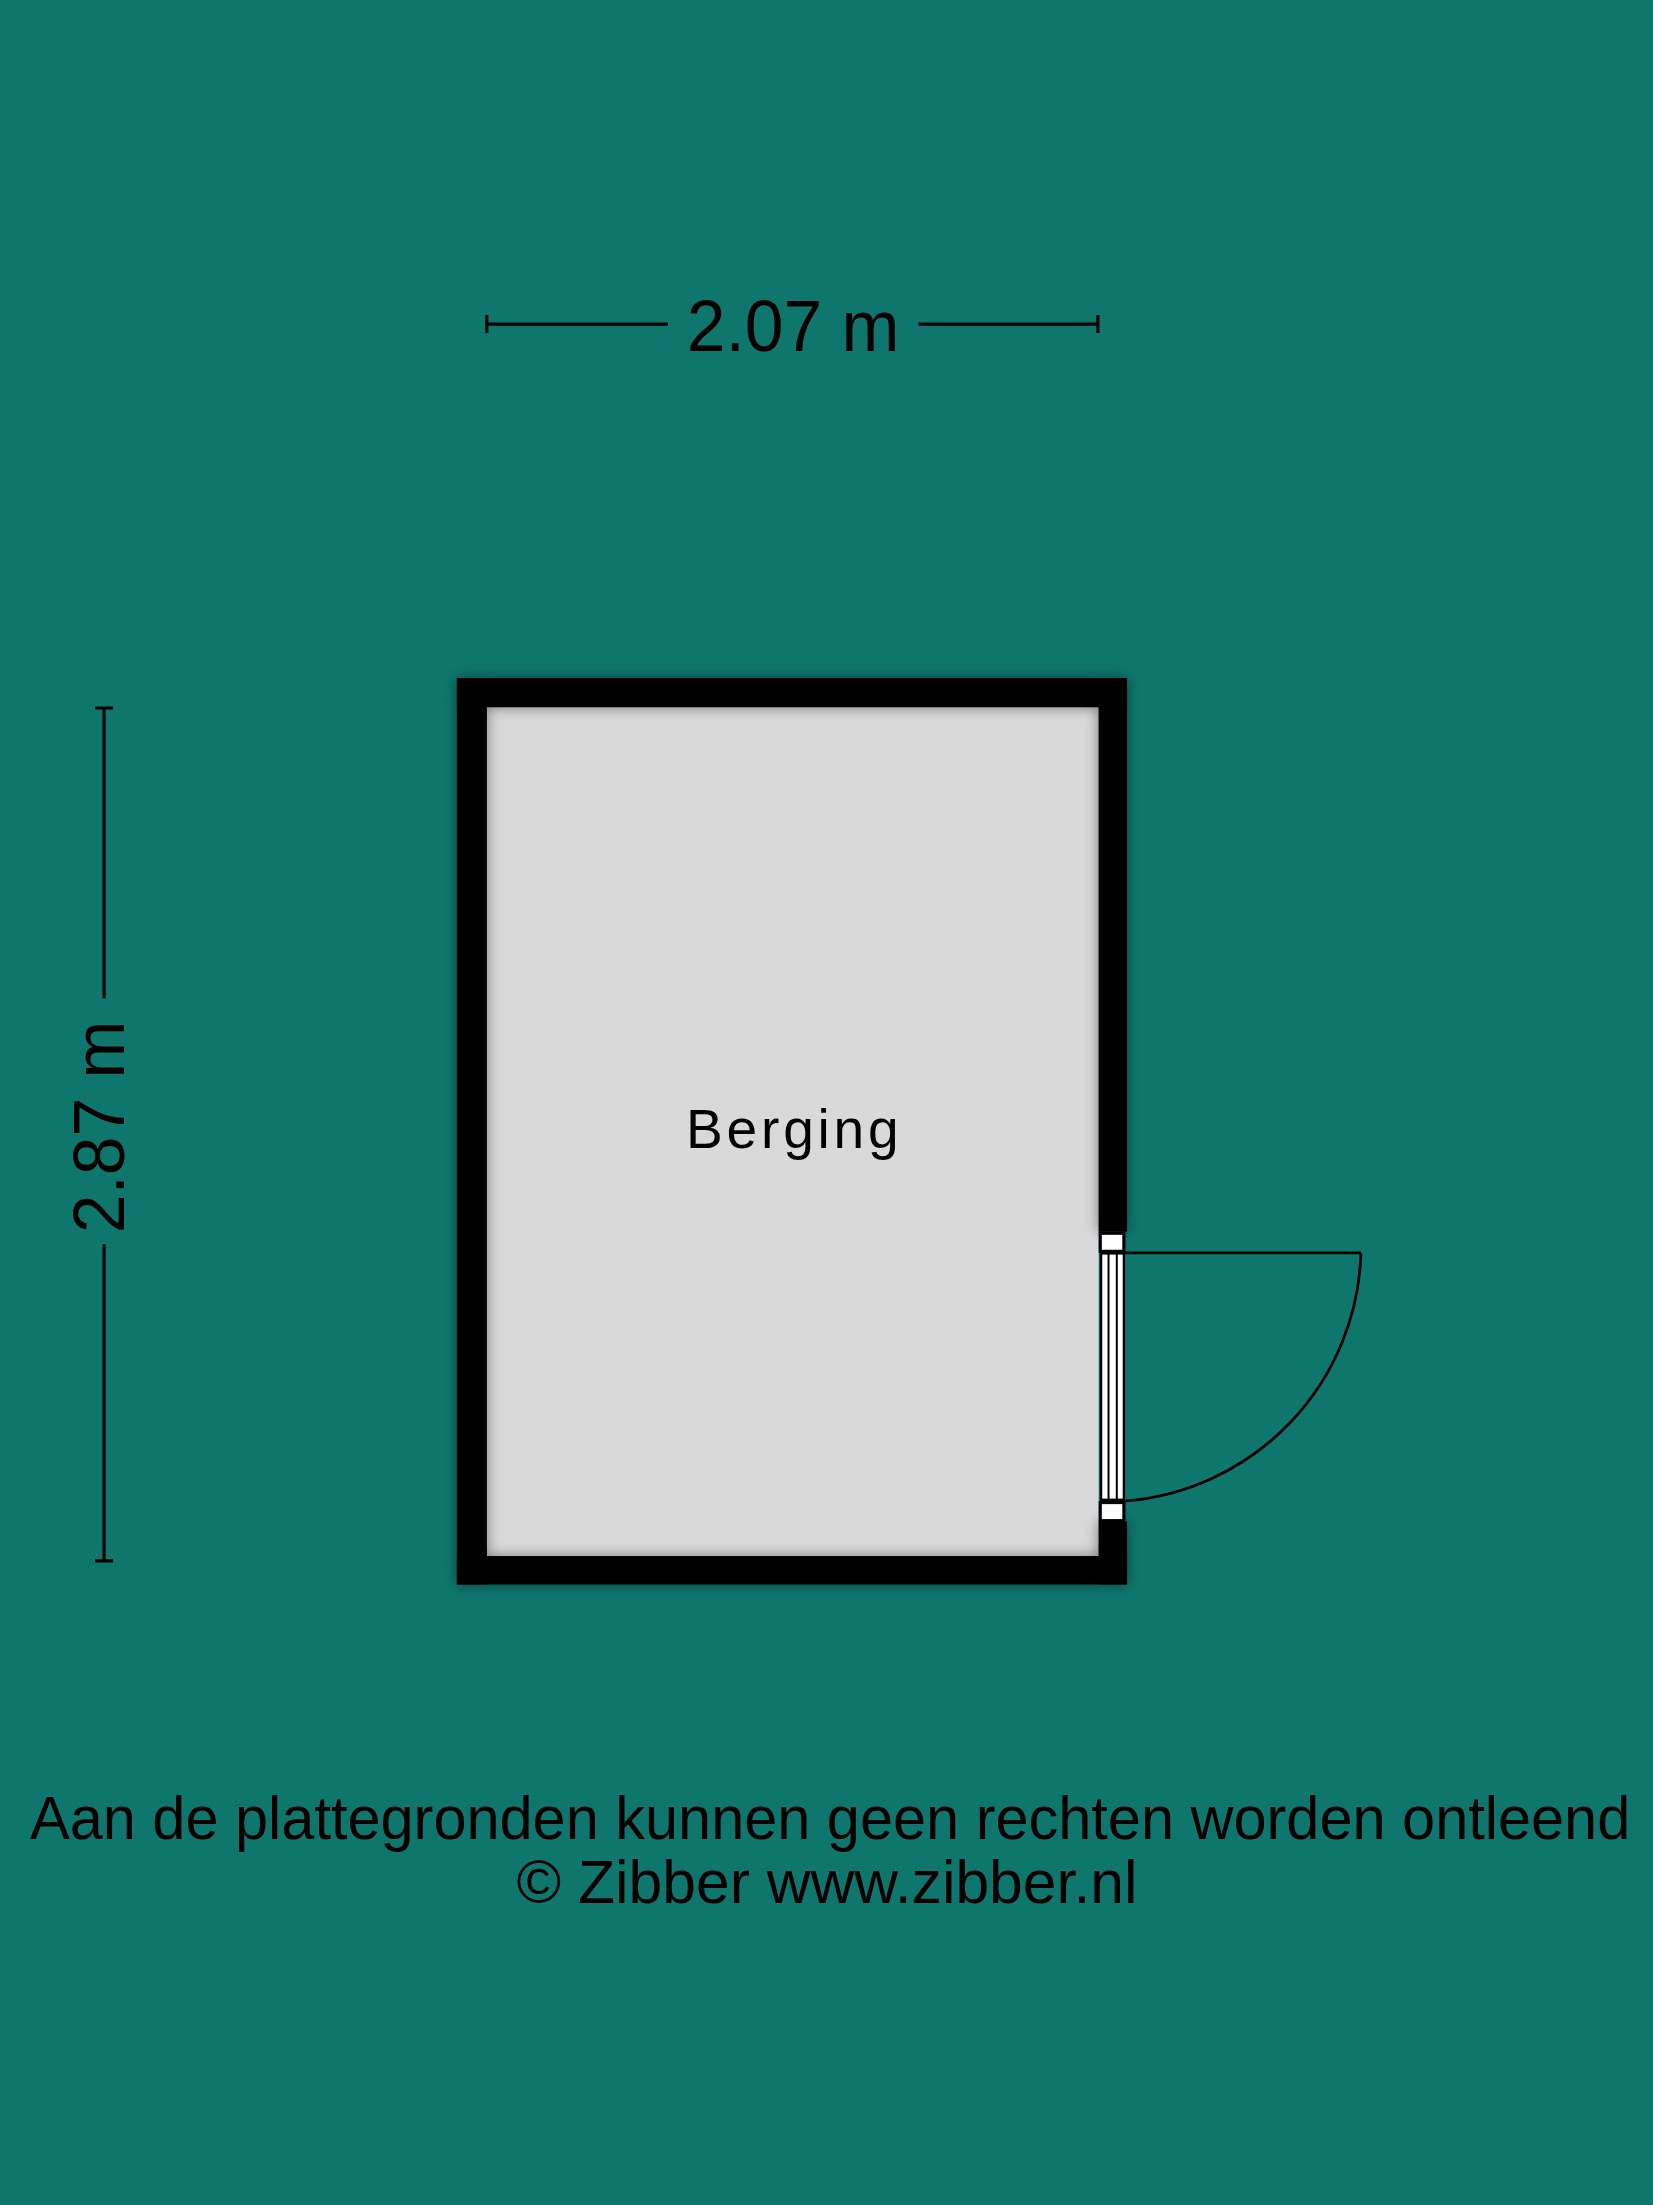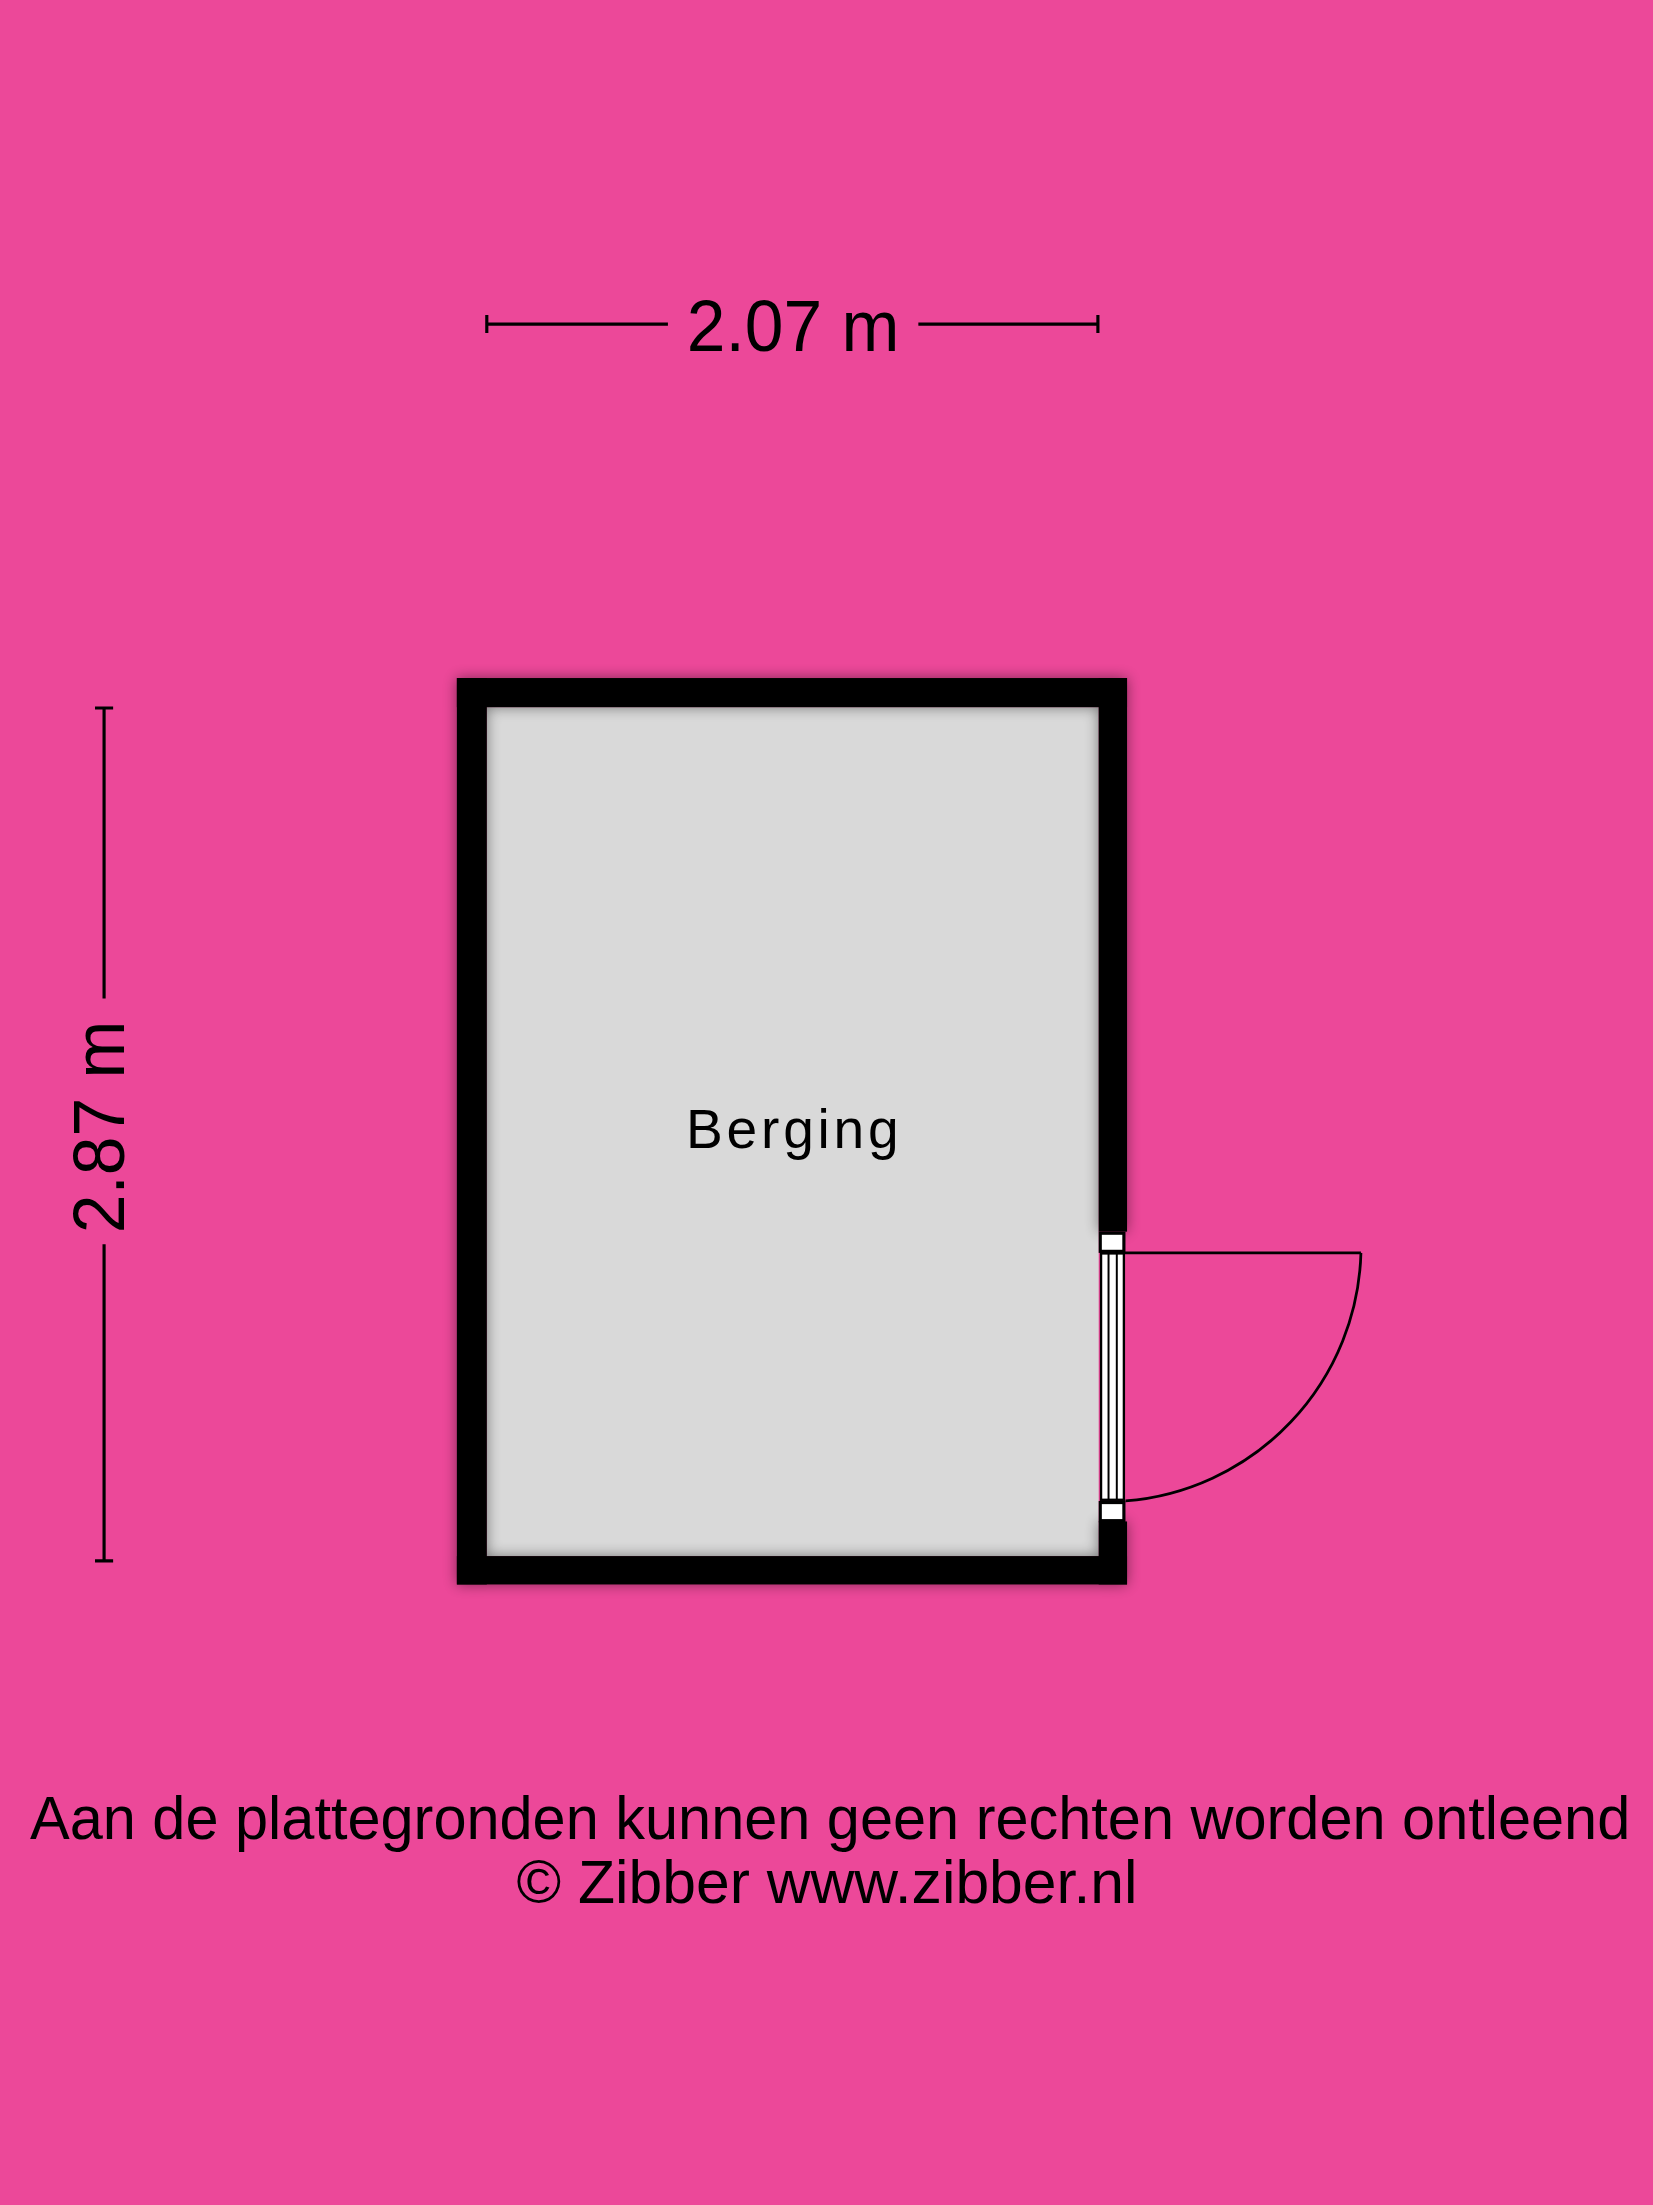--- a/index.html
+++ b/index.html
@@ -1,16 +1,16 @@
 <!DOCTYPE html>
 <html style="font-size:12.6px"><head>
 <meta charset="utf-8">
 <style>
   html,body{margin:0;padding:0;background:#ffffff;}
-  #page{position:relative;width:1654px;height:2205px;background:#ec4899;overflow:hidden;
+  #page{position:relative;width:1654px;height:2205px;background:#0f766e;overflow:hidden;
         font-family:"Liberation Sans",sans-serif;}
   svg{position:absolute;left:0;top:0;}
   text{fill:#000000;font-family:"Liberation Sans",sans-serif;}
 </style>
 </head>
 <body>
 <div id="page">
 <svg width="1654" height="2205" viewBox="0 0 2100 2800">
   <defs>
     <filter id="wallblur" x="-15%" y="-15%" width="130%" height="130%">

